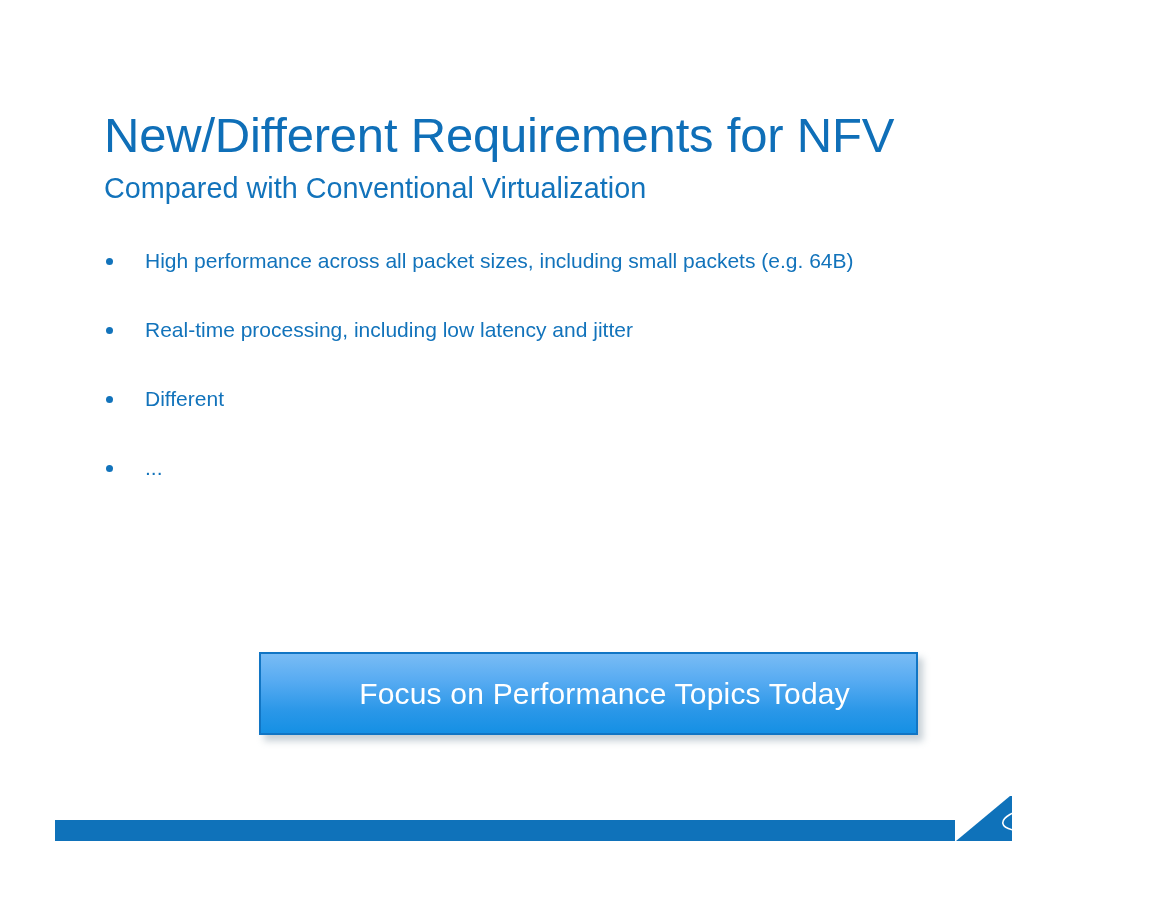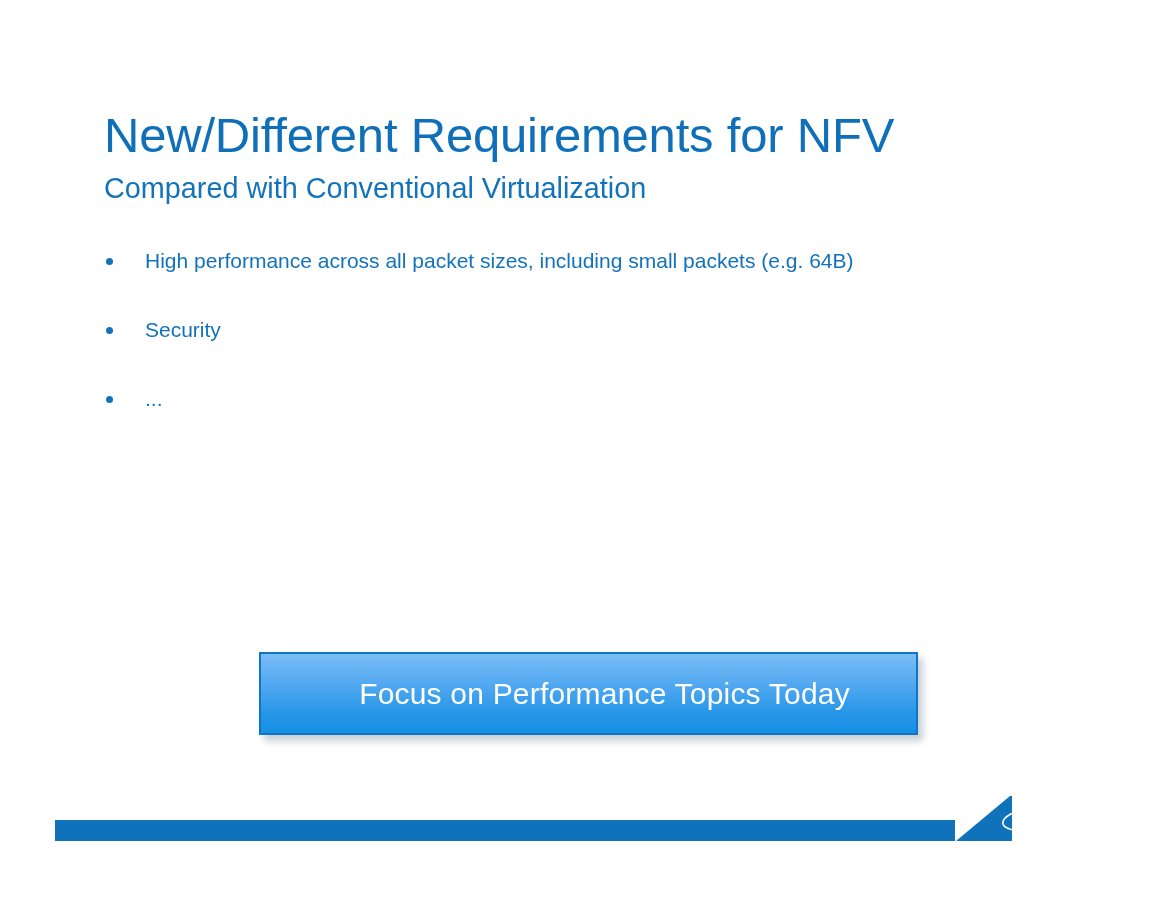--- a/index.html
+++ b/index.html
@@ -160,21 +160,25 @@
     <div class="slide-subtitle">Compared with Conventional Virtualization</div>
   </div>
 
   <ul class="bullets">
     <li class="bullet-item">
       <span class="bullet-dot"></span>
       <span class="bullet-text">High performance across all packet sizes, including small packets (e.g. 64B)</span>
     </li>
     <li class="bullet-item">
       <span class="bullet-dot"></span>
-      <span class="bullet-text">Security</span>
+      <span class="bullet-text">Real-time processing, including low latency and jitter</span>
+    </li>
+    <li class="bullet-item">
+      <span class="bullet-dot"></span>
+      <span class="bullet-text">Different</span>
     </li>
     <li class="bullet-item">
       <span class="bullet-dot"></span>
       <span class="bullet-text">...</span>
     </li>
   </ul>
 
   <div class="callout">
     <span class="callout-text">Focus on Performance Topics Today</span>
   </div>

